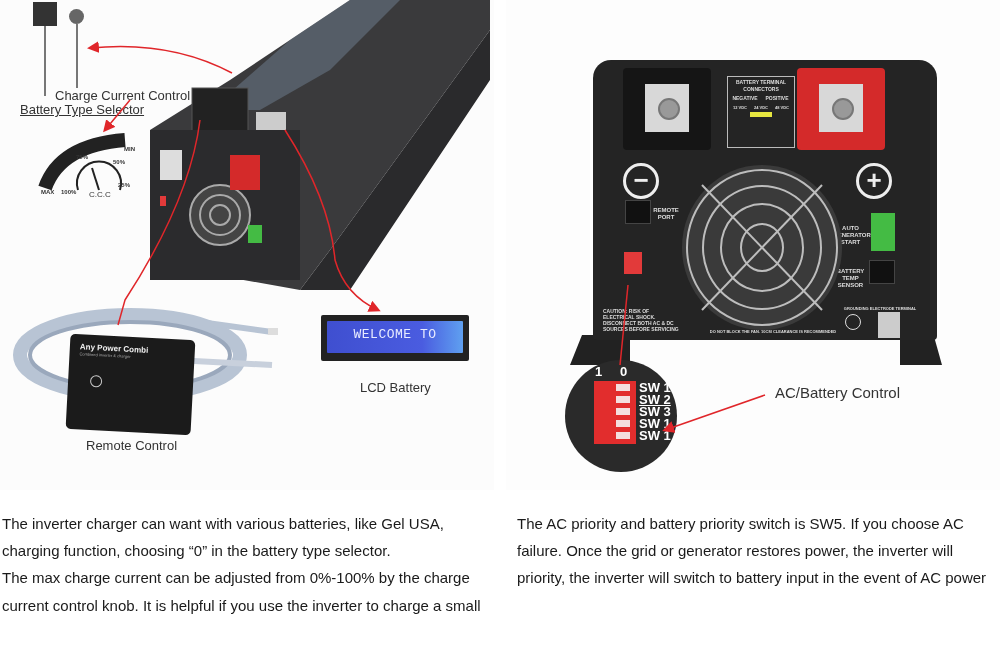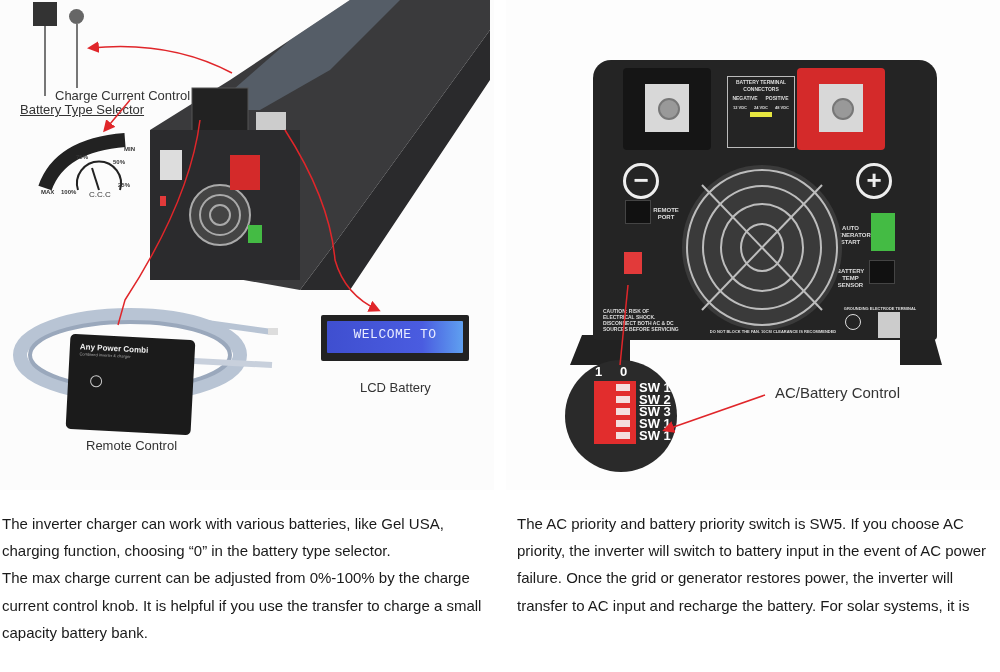--- a/index.html
+++ b/index.html
@@ -201,25 +201,23 @@
   <defs>
     <marker id="ah2" markerWidth="8" markerHeight="8" refX="6" refY="4" orient="auto">
       <path d="M0,0 L8,4 L0,8 z" fill="#e0262a"></path>
     </marker>
   </defs>
   <line x1="765" y1="395" x2="665" y2="430" stroke="#e0262a" stroke-width="1.5" marker-end="url(#ah2)"></line>
   <line x1="628" y1="285" x2="620" y2="365" stroke="#e0262a" stroke-width="1.5"></line>
 </svg>
 
 <div id="left-text" class="para">
-  <div>The inverter charger can work with various batteries, like Gel USA,</div>
+  <div>The inverter charger can want with various batteries, like Gel USA,</div>
   <div>charging function, choosing “0” in the battery type selector.</div>
   <div>The max charge current can be adjusted from 0%-100% by the charge</div>
-  <div>current control knob. It is helpful if you use the transfer to charge a small</div>
-  <div>capacity battery bank.</div>
+  <div>current control knob. It is helpful if you use the inverter to charge a small</div>
 </div>
 
 <div id="right-text" class="para">
   <div>The AC priority and battery priority switch is SW5. If you choose AC</div>
+  <div>failure. Once the grid or generator restores power, the inverter will</div>
   <div>priority, the inverter will switch to battery input in the event of AC power</div>
-  <div>failure. Once the grid or generator restores power, the inverter will</div>
-  <div>transfer to AC input and recharge the battery. For solar systems, it is</div>
 </div>
 
 </body></html>

